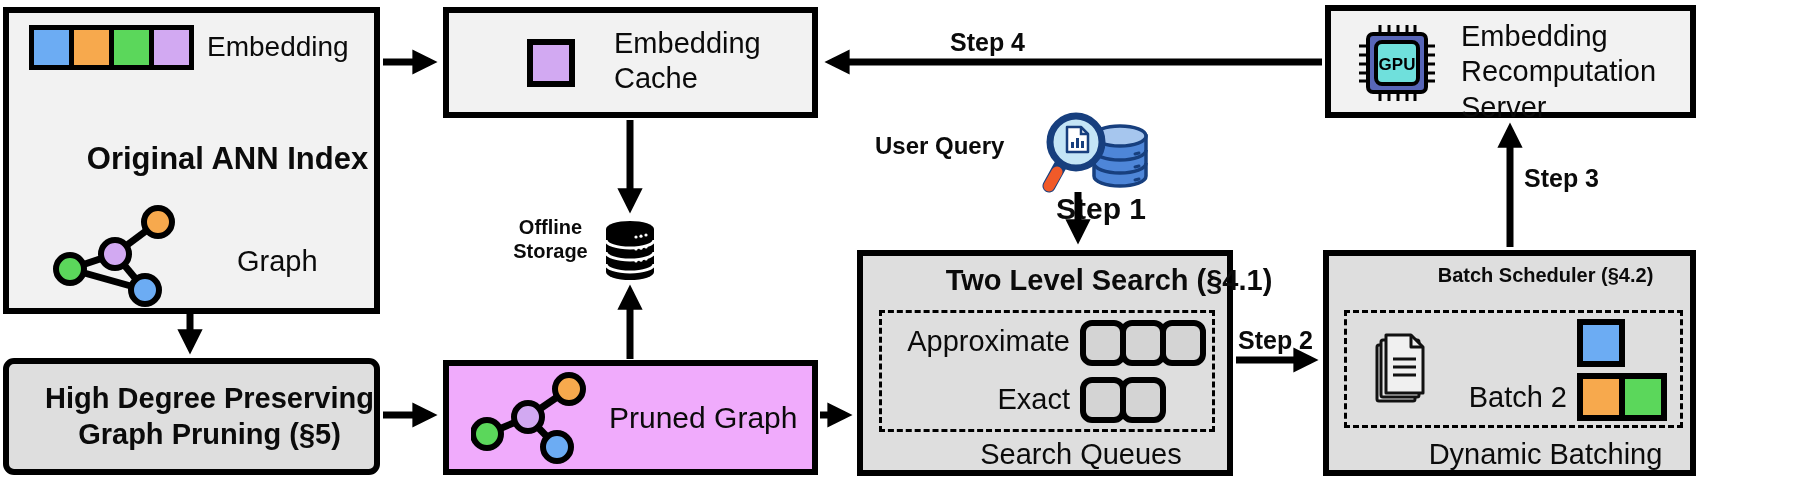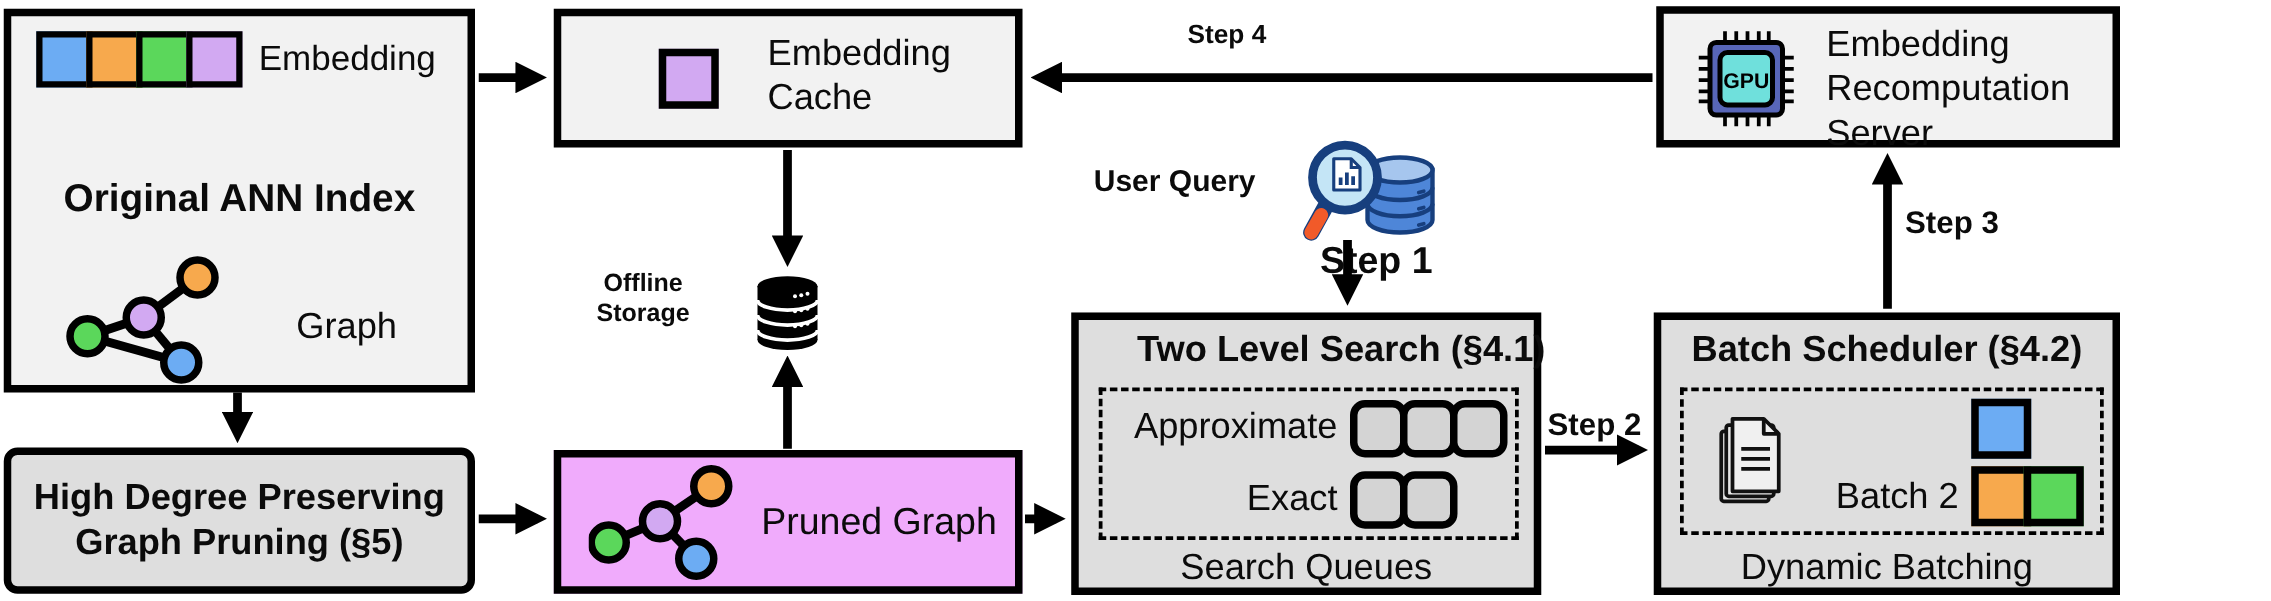--- a/index.html
+++ b/index.html
@@ -2,21 +2,21 @@
 <html><head>
 <meta charset="utf-8">
 <style>
   html,body{margin:0;padding:0;background:#ffffff;}
   body{font-family:"Liberation Sans", sans-serif; color:#0b0b0b;}
   #canvas{position:relative;width:1817px;height:481px;background:#ffffff;overflow:hidden;}
   .box{position:absolute;border:6px solid #000;box-sizing:border-box;}
   .abs{position:absolute;}
   .lbl{white-space:pre-line;line-height:1.22;}
   .bold{font-weight:700;}
-  .center{text-align:center;}
+  .center{text-align:center;padding-left:36px;}
   .right{text-align:right;}
   
   .chip{width:45px;height:45px;border:5px solid #000;box-sizing:border-box;display:inline-block;vertical-align:top;}
   .chip + .chip{margin-left:-5px;}
   .bigchip{width:48px;height:48px;border:6px solid #000;box-sizing:border-box;display:inline-block;vertical-align:top;}
   .bigchip + .bigchip{margin-left:-6px;}
   .dashed{position:absolute;border:3px dashed #000;box-sizing:border-box;}
   .slot{width:46px;height:46px;border:6px solid #000;border-radius:12px;box-sizing:border-box;display:inline-block;vertical-align:top;}
   .slot + .slot{margin-left:-6px;}
   .arrowlayer{position:absolute;left:0;top:0;pointer-events:none;}
@@ -135,21 +135,21 @@
       </div>
       <div class="abs right" style="left:0;top:70px;width:188px;font-size:29px;">Exact</div>
       <div class="abs" style="left:198px;top:64px;">
         <span class="slot" style="background-color: rgb(212, 212, 212);"></span><span class="slot" style="background-color: rgb(212, 212, 212);"></span>
       </div>
     </div>
     <div class="abs center" style="left:0;top:182px;width:364px;font-size:29px;">Search Queues</div>
   </div>
 
   <div class="box" style="left:1323px;top:250px;width:373px;height:226px;background:#DEDEDE;">
-    <div class="abs bold center" style="left:0;top:8px;width:361px;font-size:29px;">Batch Scheduler (§4.2)</div>
+    <div class="abs bold center" style="left:0;top:8px;width:361px;font-size:20px;">Batch Scheduler (§4.2)</div>
     <div class="dashed" style="left:15px;top:54px;width:339px;height:118px;">
       <svg class="abs" style="left:26px;top:18px;" width="56" height="80" viewBox="0 0 56 80">
         <g fill="#E6E6E6" stroke="#111" stroke-width="3" stroke-linejoin="round">
           <rect x="4" y="14" width="38" height="56" rx="2"></rect>
           <rect x="8" y="9" width="38" height="57" rx="2"></rect>
           <path d="M13,4 h25 l12,12 v46 h-37 z" fill="#F0F0F0"></path>
           <path d="M38,4 v12 h12" fill="none"></path>
         </g>
         <g stroke="#111" stroke-width="3">
           <line x1="20" y1="28" x2="43" y2="28"></line>
@@ -197,21 +197,21 @@
       <text x="40" y="47" text-anchor="middle" font-size="17" font-weight="700" fill="#000">GPU</text>
     </svg>
     <div class="abs lbl" style="left:130px;top:8px;font-size:29px;">Embedding
 Recomputation
 Server</div>
   </div>
 
   <div class="abs bold" style="left:1056px;top:192px;font-size:30px;">Step 1</div>
   <div class="abs bold" style="left:1238px;top:326px;font-size:25px;">Step 2</div>
   <div class="abs bold" style="left:1524px;top:164px;font-size:25px;">Step 3</div>
-  <div class="abs bold" style="left:950px;top:16px;font-size:21px;">Step 4</div>
+  <div class="abs bold" style="left:950px;top:28px;font-size:25px;">Step 4</div>
 
   <svg class="arrowlayer" width="1817" height="481" viewBox="0 0 1817 481">
     <defs>
       <marker id="ah" viewBox="0 0 10 10" refX="7" refY="5" markerWidth="3.6" markerHeight="3.6" orient="auto-start-reverse">
         <path d="M0,0 L10,5 L0,10 z" fill="#000"></path>
       </marker>
     </defs>
     <g stroke="#000" stroke-width="7" fill="none">
       <line x1="383" y1="62" x2="430" y2="62" marker-end="url(#ah)"></line>
       <line x1="190" y1="314" x2="190" y2="347" marker-end="url(#ah)"></line>

